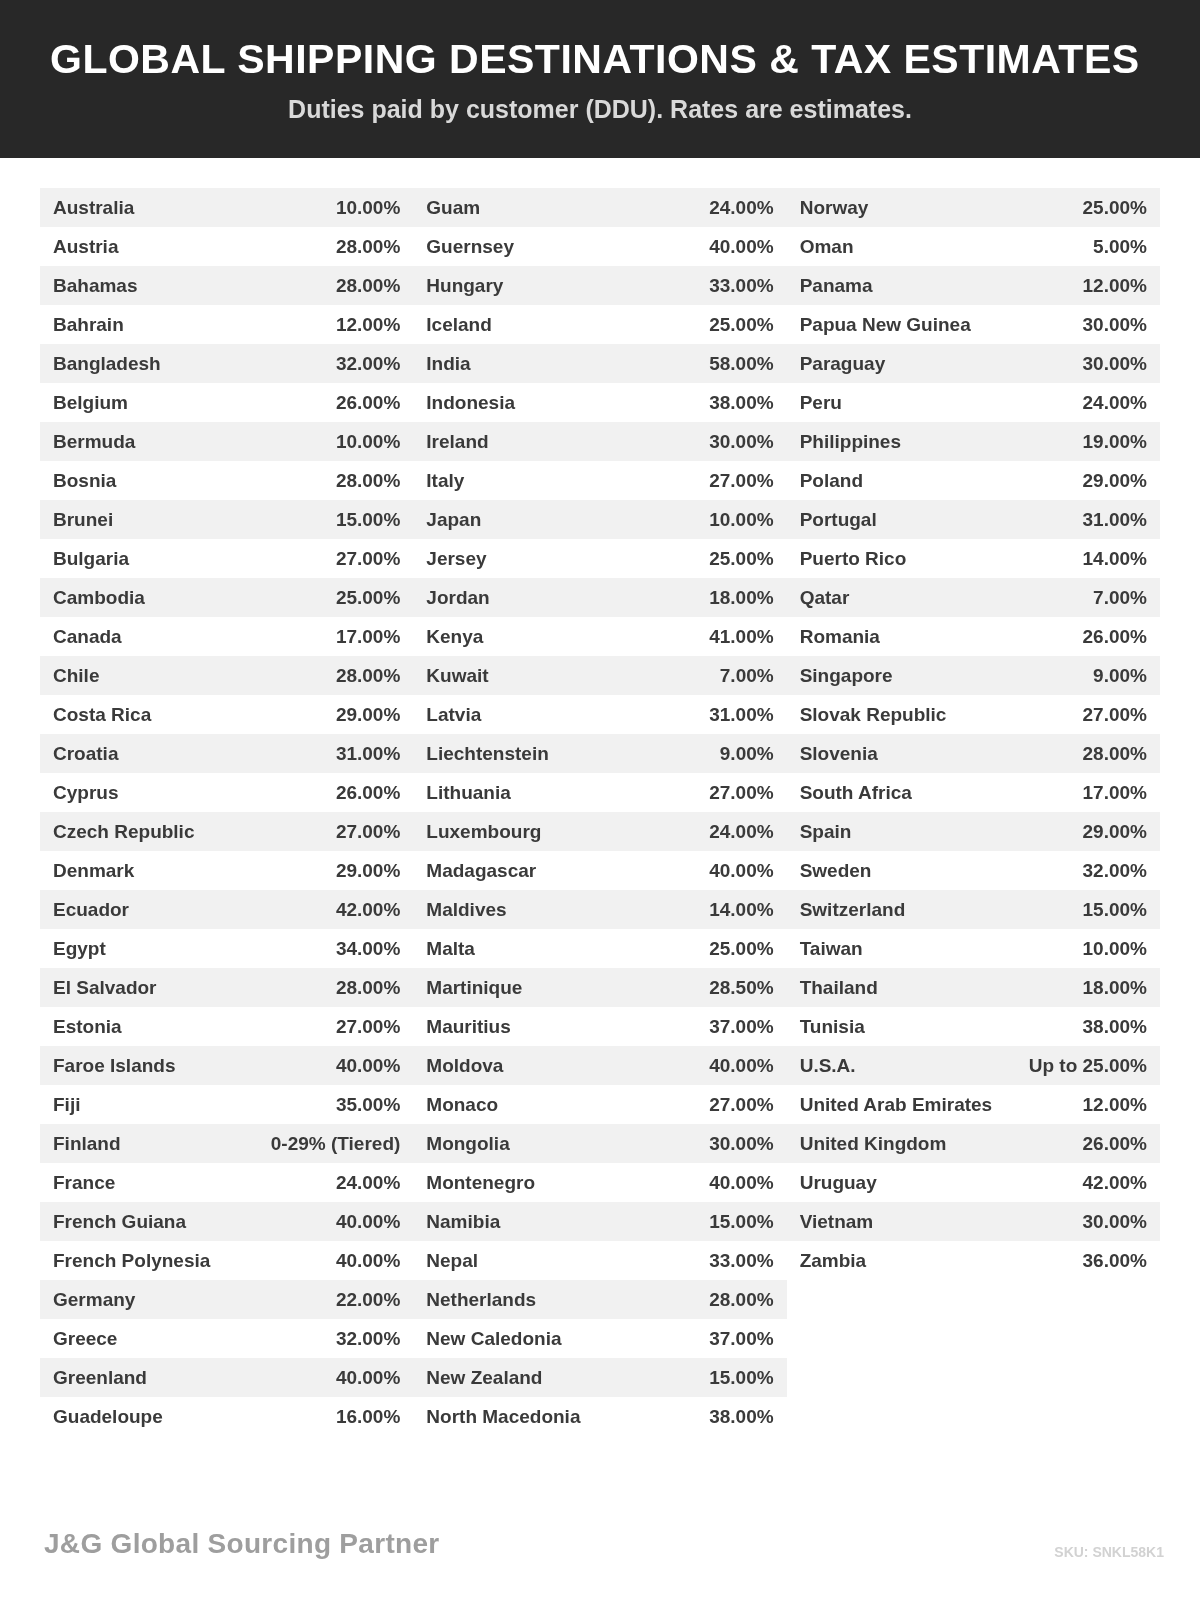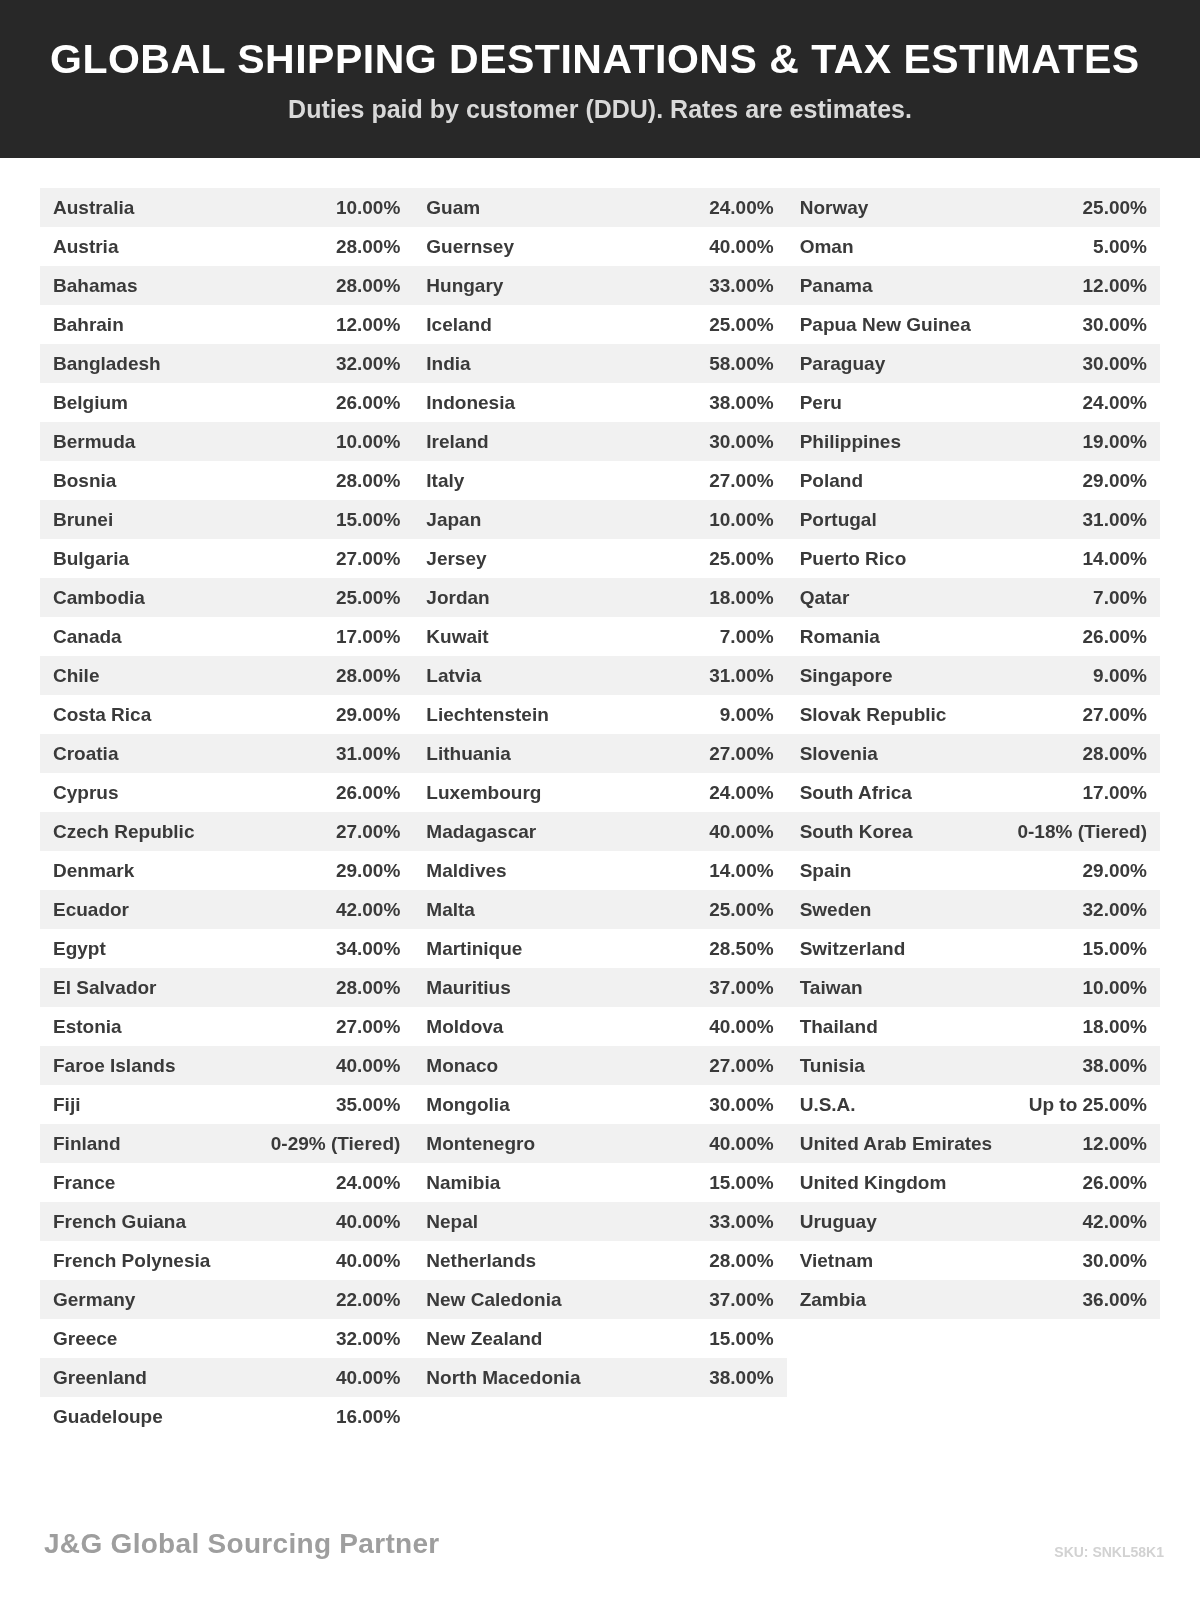--- a/index.html
+++ b/index.html
@@ -269,20 +269,24 @@
         </div>
         <div class="row">
           <span class="country">Jersey</span>
           <span class="rate">25.00%</span>
         </div>
         <div class="row">
           <span class="country">Jordan</span>
           <span class="rate">18.00%</span>
         </div>
         <div class="row">
+          <span class="country">Kenya</span>
+          <span class="rate">41.00%</span>
+        </div>
+        <div class="row">
           <span class="country">Kuwait</span>
           <span class="rate">7.00%</span>
         </div>
         <div class="row">
           <span class="country">Latvia</span>
           <span class="rate">31.00%</span>
         </div>
         <div class="row">
           <span class="country">Liechtenstein</span>
           <span class="rate">9.00%</span>
@@ -413,24 +417,20 @@
           <span class="country">Slovak Republic</span>
           <span class="rate">27.00%</span>
         </div>
         <div class="row">
           <span class="country">Slovenia</span>
           <span class="rate">28.00%</span>
         </div>
         <div class="row">
           <span class="country">South Africa</span>
           <span class="rate">17.00%</span>
-        </div>
-        <div class="row">
-          <span class="country">South Korea</span>
-          <span class="rate">0-18% (Tiered)</span>
         </div>
         <div class="row">
           <span class="country">Spain</span>
           <span class="rate">29.00%</span>
         </div>
         <div class="row">
           <span class="country">Sweden</span>
           <span class="rate">32.00%</span>
         </div>
         <div class="row">

